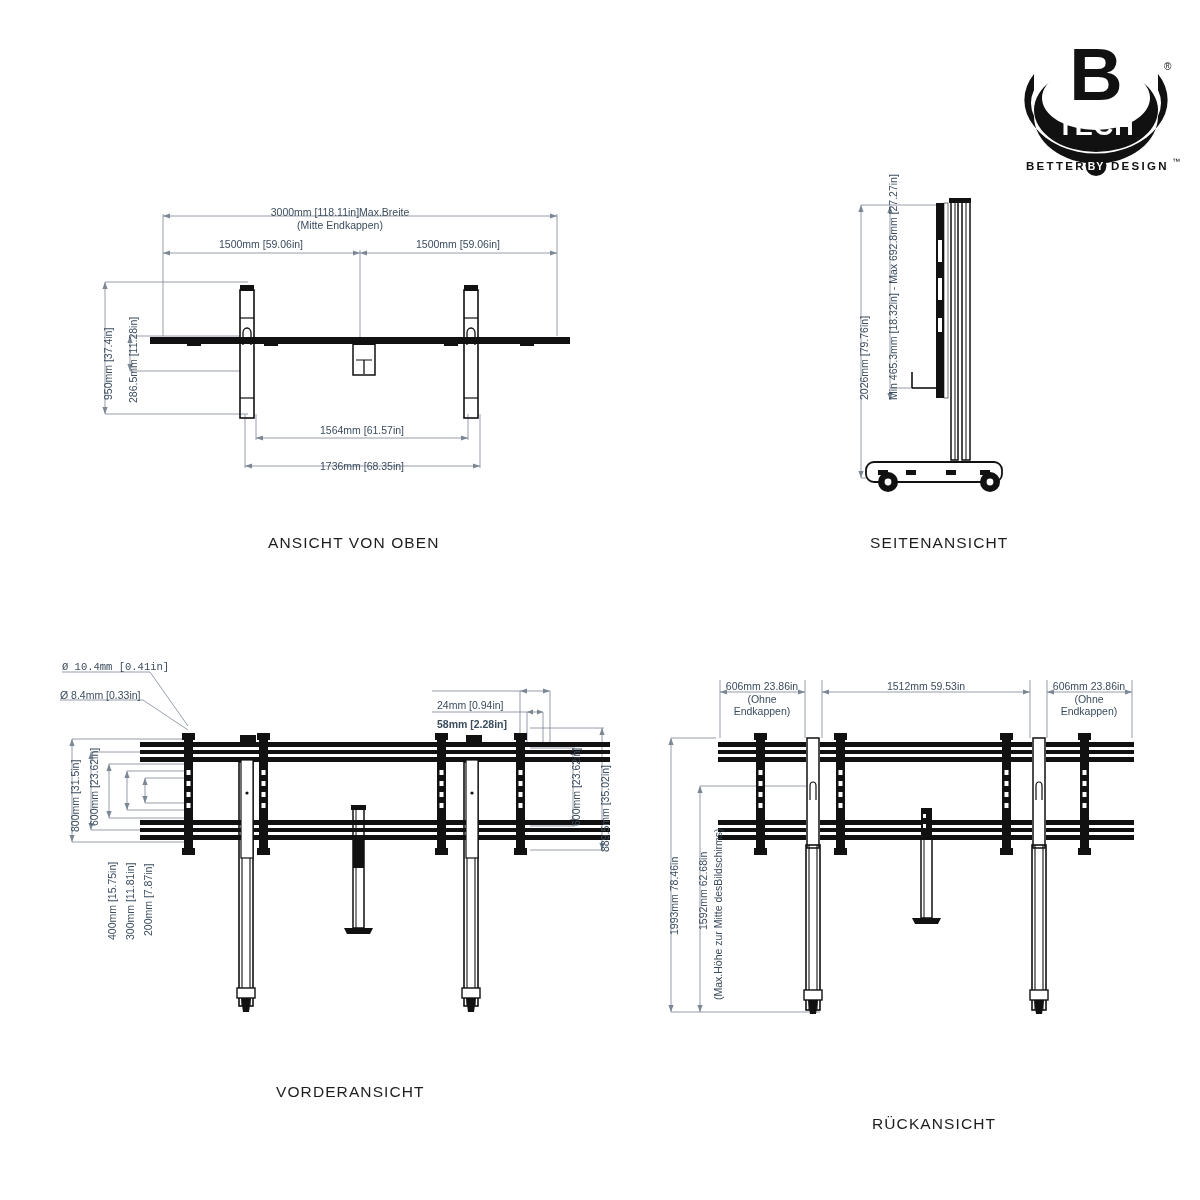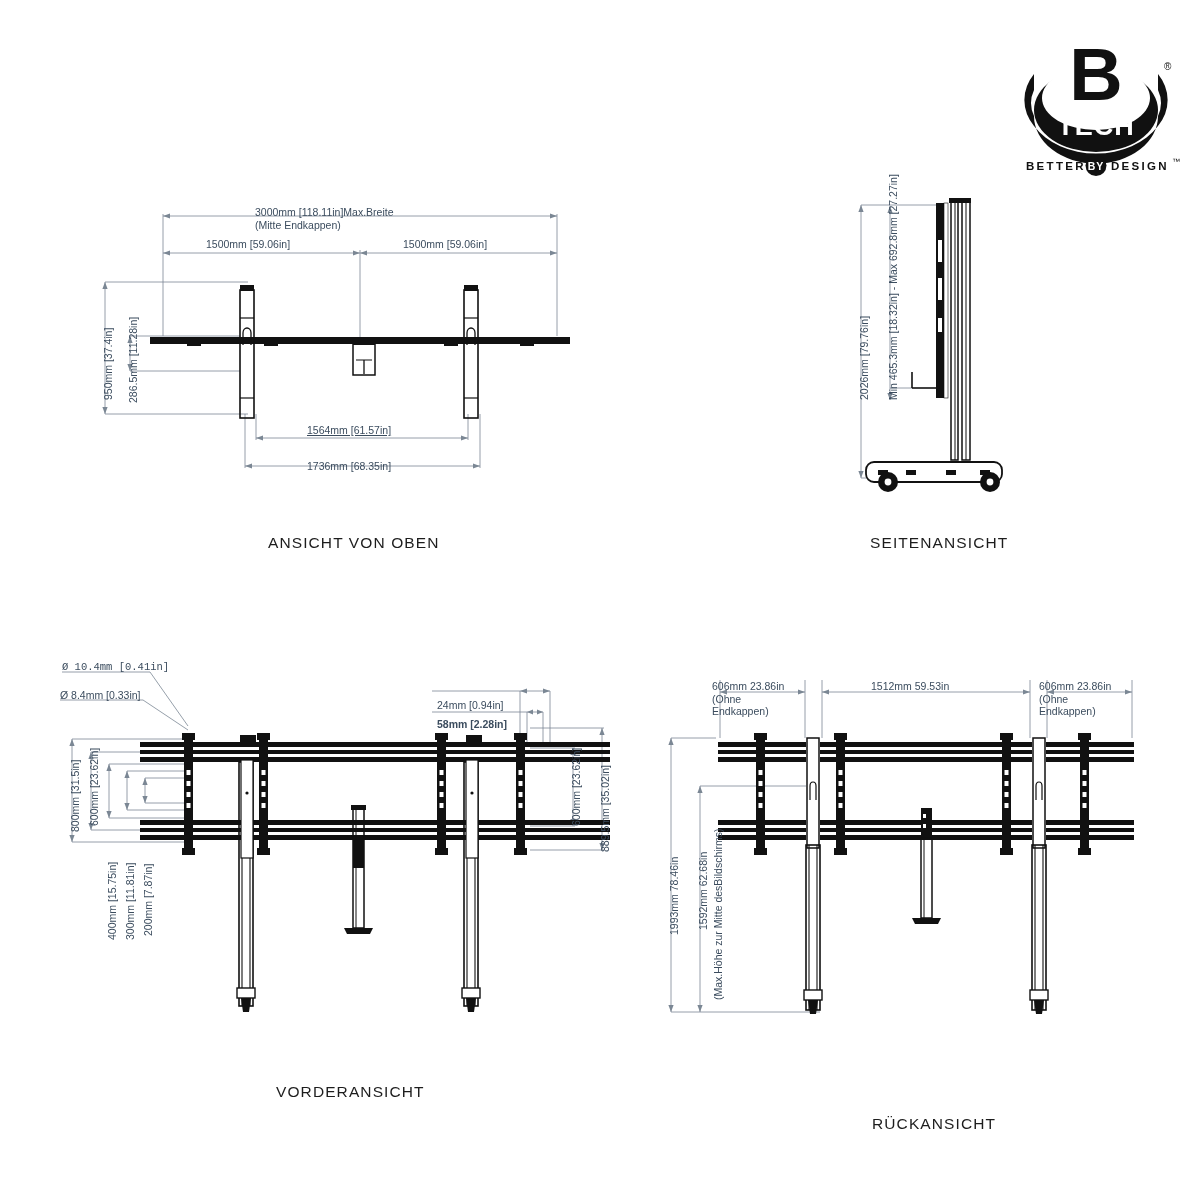--- a/index.html
+++ b/index.html
@@ -9,21 +9,21 @@
   #sheet{position:absolute;inset:0;width:1200px;height:1200px;}
   
   #logo{position:absolute;left:1012px;top:30px;width:168px;height:148px;}
   #logo svg{display:block;}
   
   .caption{position:absolute;font-size:15.5px;letter-spacing:1.1px;
            color:#1d1d1d;white-space:nowrap;font-family:"Liberation Sans",sans-serif;}
   
   .dim{position:absolute;font-size:10.5px;color:#3b4c5e;white-space:nowrap;
        line-height:12.5px;font-family:"Liberation Sans",sans-serif;}
-  .dim.c{}
+  .dim.c{text-align:center;}
   .dim.vert{transform-origin:0 0;transform:rotate(-90deg);}
   svg.draw{position:absolute;left:0;top:0;overflow:visible;}
   svg text{font-family:"Liberation Sans",sans-serif;}
 </style>
 </head>
 <body>
 
 <div id="sheet">
 
   <div id="logo">
@@ -121,21 +121,21 @@
   </svg>
 
   <div class="dim c" style="left:255px;top:206px;width:170px;">
     <div>3000mm [118.11in]Max.Breite</div>
     <div>(Mitte Endkappen)</div>
   </div>
   <div class="dim c" style="left:206px;top:238px;width:110px;">1500mm [59.06in]</div>
   <div class="dim c" style="left:403px;top:238px;width:110px;">1500mm [59.06in]</div>
   <div class="dim vert" style="left:102px;top:400px;">950mm [37.4in]</div>
   <div class="dim vert" style="left:127px;top:403px;">286.5mm [11.28in]</div>
-  <div class="dim c" style="left:307px;top:424px;width:110px;text-decoration:underline;">1564mm [61.57in]</div>
+  <div class="dim c" style="left:307px;top:424px;width:110px;">1564mm [61.57in]</div>
   <div class="dim c" style="left:307px;top:452px;width:110px;margin-top:8px;">1736mm [68.35in]</div>
   <div class="caption" style="left:268px;top:534px;text-align:center;">ANSICHT VON OBEN</div>
 
   <svg class="draw" width="1200" height="1200">
     <g stroke="#7b8794" stroke-width="0.8" fill="none">
       <line x1="861" y1="205" x2="861" y2="478"></line>
       <path d="M861 205 l-2.6 7 h5.2 z" fill="#7b8794" stroke="none"></path>
       <path d="M861 478 l-2.6 -7 h5.2 z" fill="#7b8794" stroke="none"></path>
       <line x1="861" y1="205" x2="940" y2="205"></line>
       <line x1="861" y1="478" x2="880" y2="478"></line>

